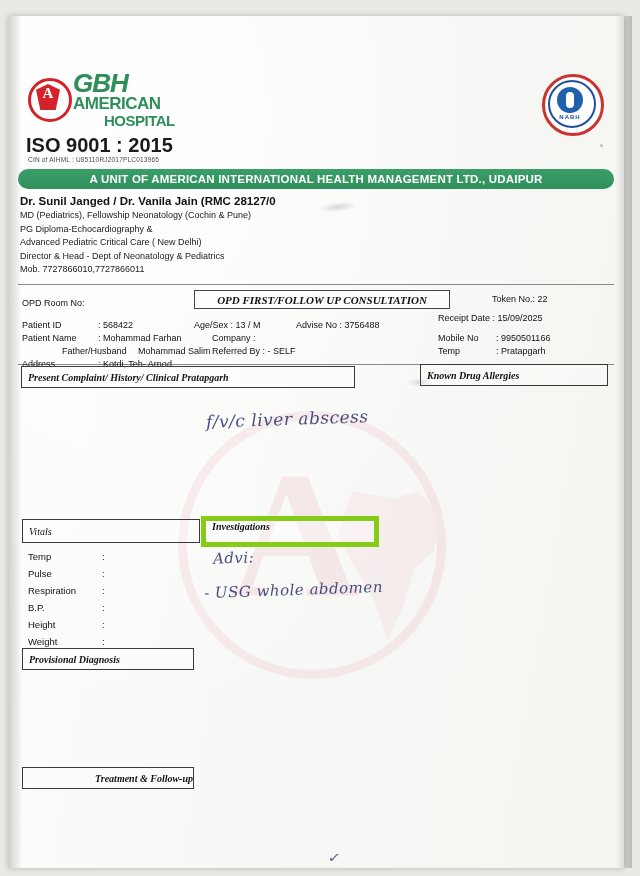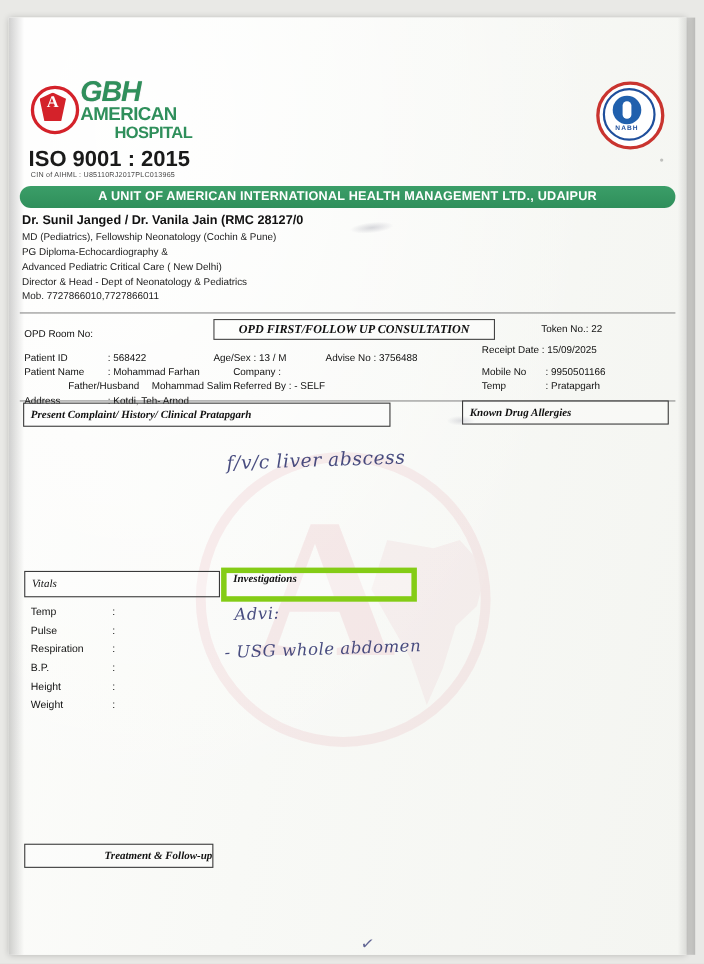--- a/index.html
+++ b/index.html
@@ -354,20 +354,23 @@
           <span></span>
         </div>
       </div>
 
       <div class="inv-box">
         <span style="font-family:'Liberation Serif',serif;font-style:italic;font-weight:bold;font-size:10px;color:#111;padding-left:6px;">Investigations</span>
       </div>
       <div class="hw hw2">Advi:</div>
       <div class="hw hw3">- USG whole abdomen</div>
 
+      <div class="sec-box" style="left:14px;top:632px;width:170px;height:20px;">
+        <span>Provisional Diagnosis</span>
+      </div>
 
 
       <div class="sec-box" style="left:14px;top:751px;width:170px;height:20px;justify-content:flex-end;">
         <span>Treatment &amp; Follow-up</span>
       </div>
 
       <div class="hw-sq">✓</div>
 
       <div class="smudge"></div>
       <div class="smudge2"></div>

